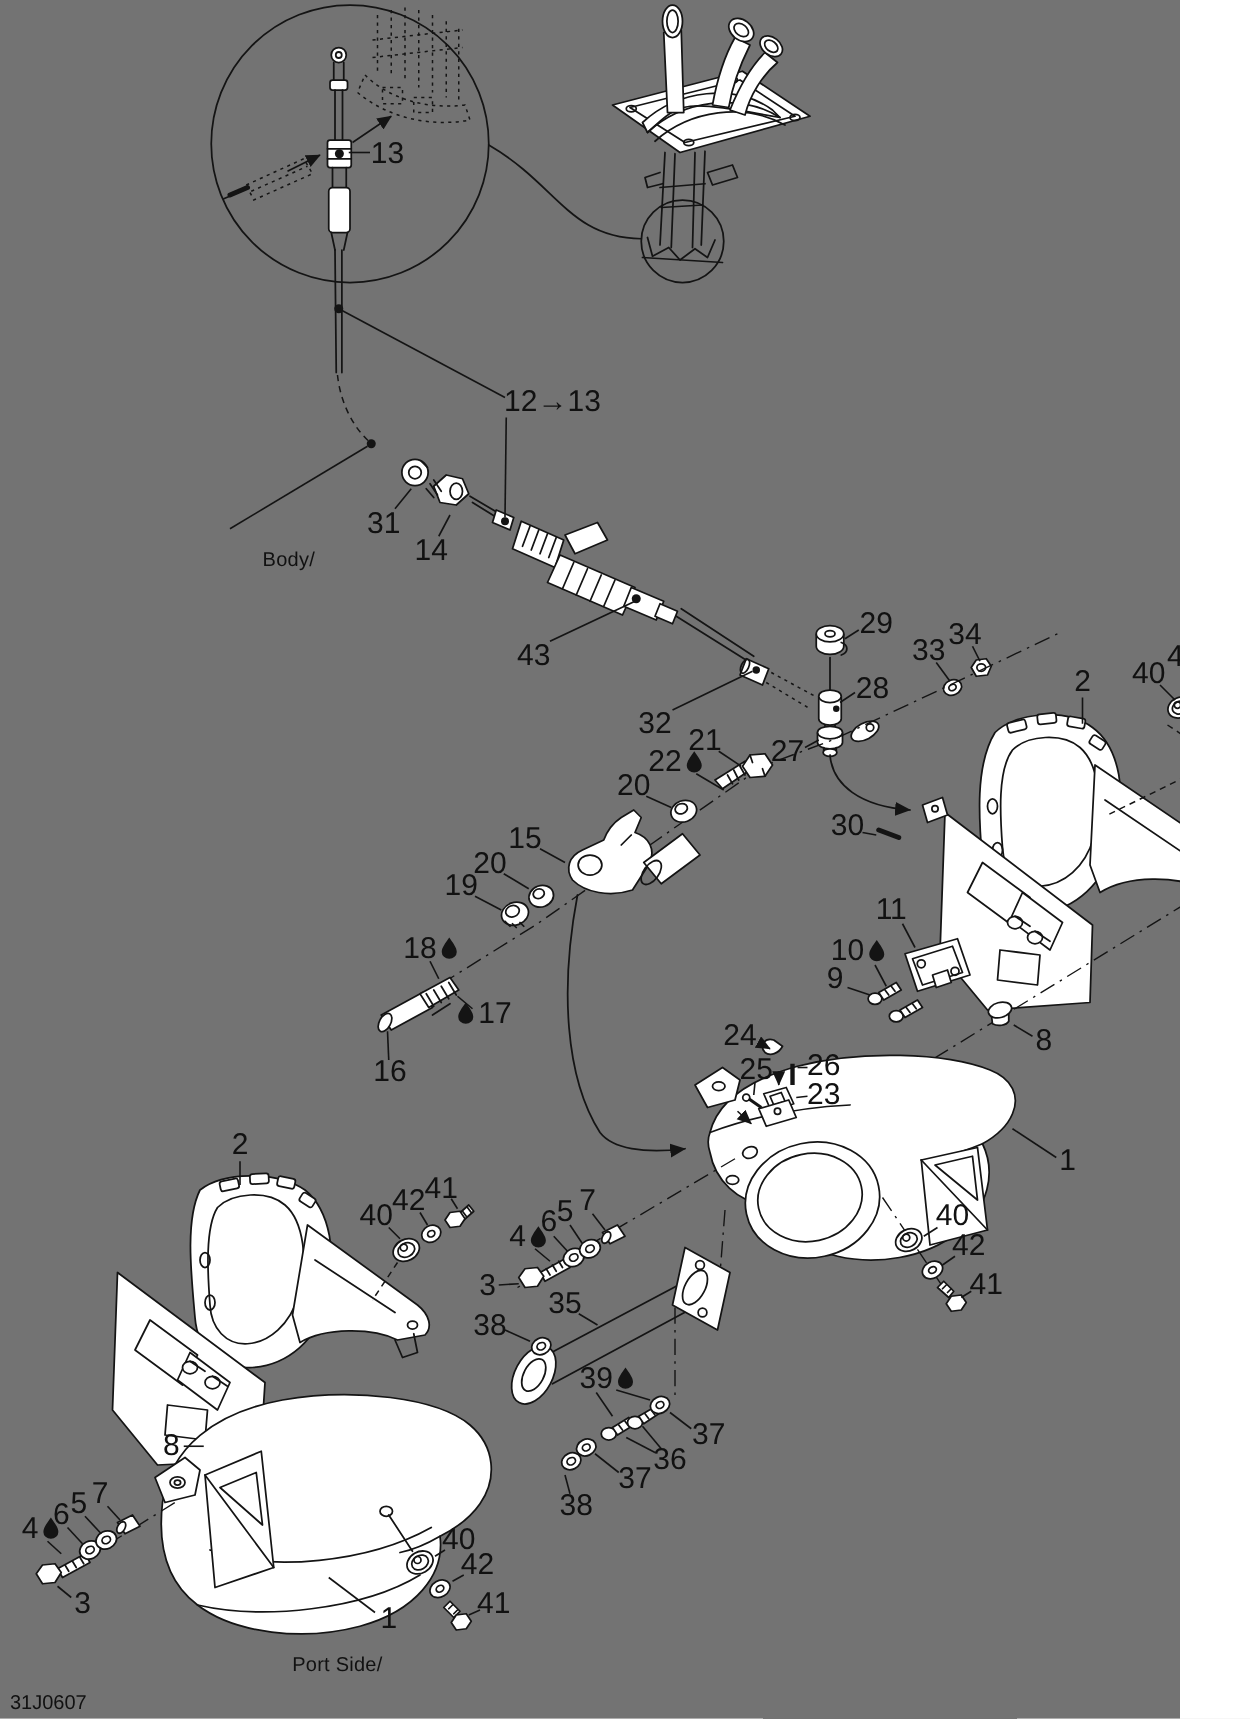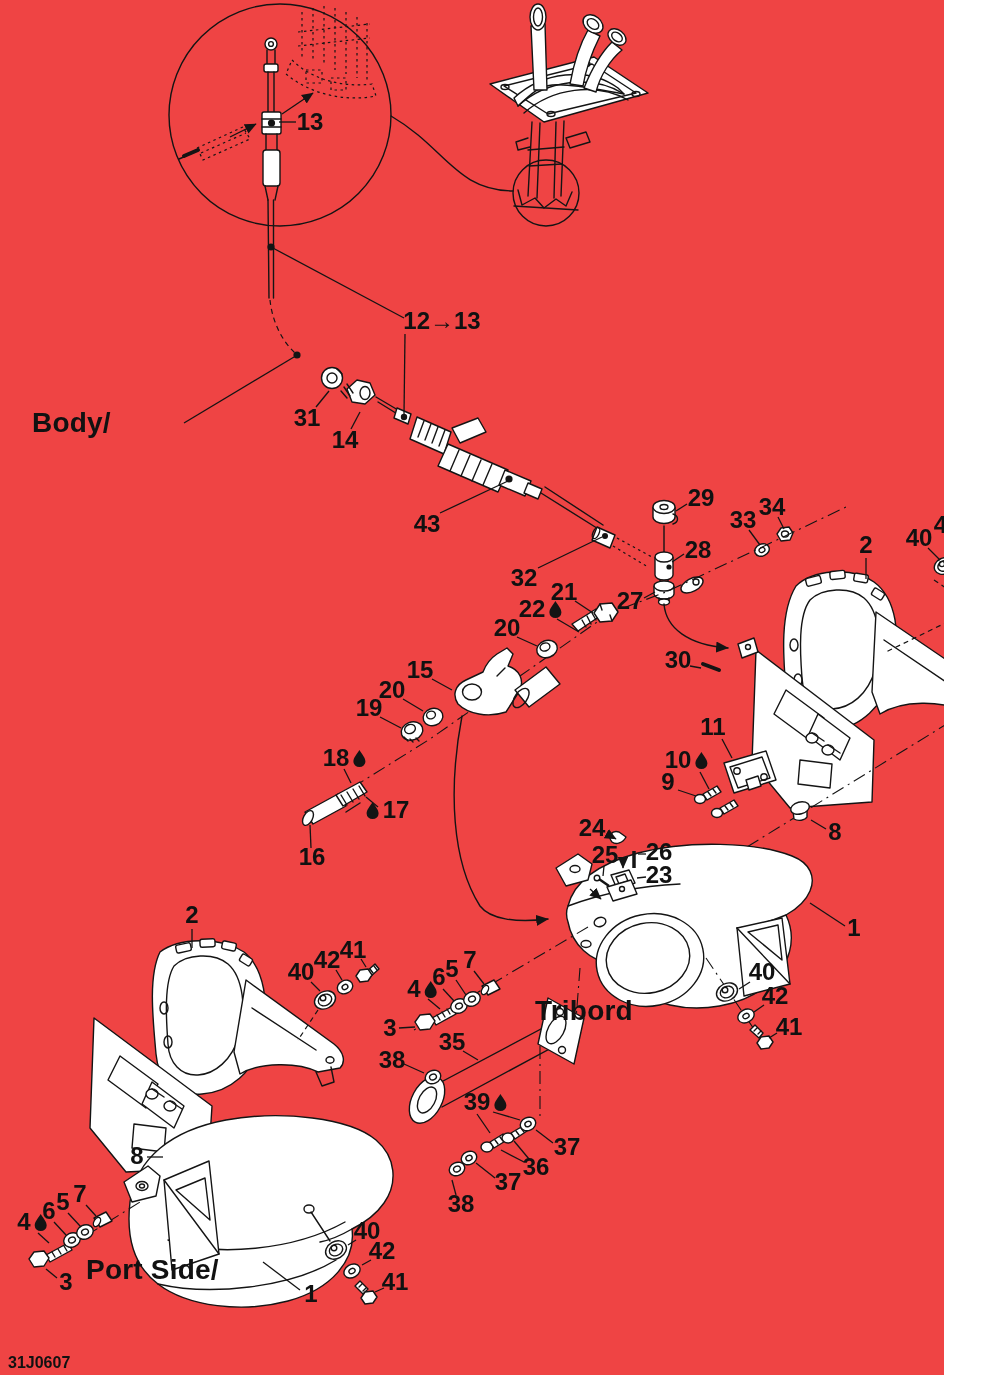--- a/index.html
+++ b/index.html
@@ -1,28 +1,28 @@
 <!DOCTYPE html>
 <html><head>
 <meta charset="utf-8">
 <style>
   html,body{margin:0;padding:0;background:#fff;}
-  .page{position:relative;width:944px;height:1375px;background:#ef4444;overflow:hidden;
-        font-family:"Liberation Sans",sans-serif;font-weight:bold;}
+  .page{position:relative;width:944px;height:1375px;background:#737373;overflow:hidden;
+        font-family:"Liberation Sans",sans-serif;}
   svg{position:absolute;left:0;top:0;}
   svg .ln{stroke:#141414;stroke-width:1.4;fill:none;stroke-linecap:round;stroke-linejoin:round;}
   svg .fl{stroke:#141414;stroke-width:1.4;fill:#ffffff;stroke-linejoin:round;}
   svg .dk{fill:#141414;stroke:none;}
   svg .axis{stroke:#141414;stroke-width:1.1;fill:none;stroke-dasharray:13 5 2 5;}
   svg .dsh{stroke:#141414;stroke-width:1.2;fill:none;stroke-dasharray:5 4;}
   svg .dot2{stroke:#141414;stroke-width:1.2;fill:none;stroke-dasharray:2.5 3.5;}
   svg .ldr{stroke:#141414;stroke-width:1.3;fill:none;}
   svg text.co{font-family:"Liberation Sans",sans-serif;font-size:24px;fill:#111;}
-  .rlabel{position:absolute;width:220px;text-align:left;font-size:28px;line-height:25px;
-          color:#111;letter-spacing:0.2px;}
+  .rlabel{position:absolute;width:220px;text-align:right;font-size:16px;line-height:25px;
+          color:#111;letter-spacing:0.2px;margin-top:26px;}
   .code{position:absolute;font-size:16px;color:#111;}
 </style>
 </head>
 <body>
 
 <div class="page">
 <svg width="1000" height="1375" viewBox="0 0 1000 1375">
   <defs>
     <marker id="arr" markerWidth="11" markerHeight="9" refX="8.5" refY="4" orient="auto">
       <path d="M0,0 L9,4 L0,8 Z" fill="#141414"></path>
@@ -673,19 +673,18 @@
           <line x1="384" y1="1288" x2="375" y2="1292" class="ldr"></line>
           <text x="395" y="1290" class="co" text-anchor="middle">41</text>
         </g>
       </g>
 </svg>
 
 <div class="rlabel" style="left:32px;top:410px;">
   <div>Body/</div>
 </div>
 <div class="rlabel" style="left:535px;top:998px;">
-  <div>Tribord</div>
 </div>
-<div class="rlabel" style="left:86px;top:1257px;">
+<div class="rlabel" style="left:86px;top:1294px;">
   <div>Port Side/</div>
 </div>
 <div class="code" style="left:8px;top:1354px;">31J0607</div>
 </div>
 
 </body></html>

